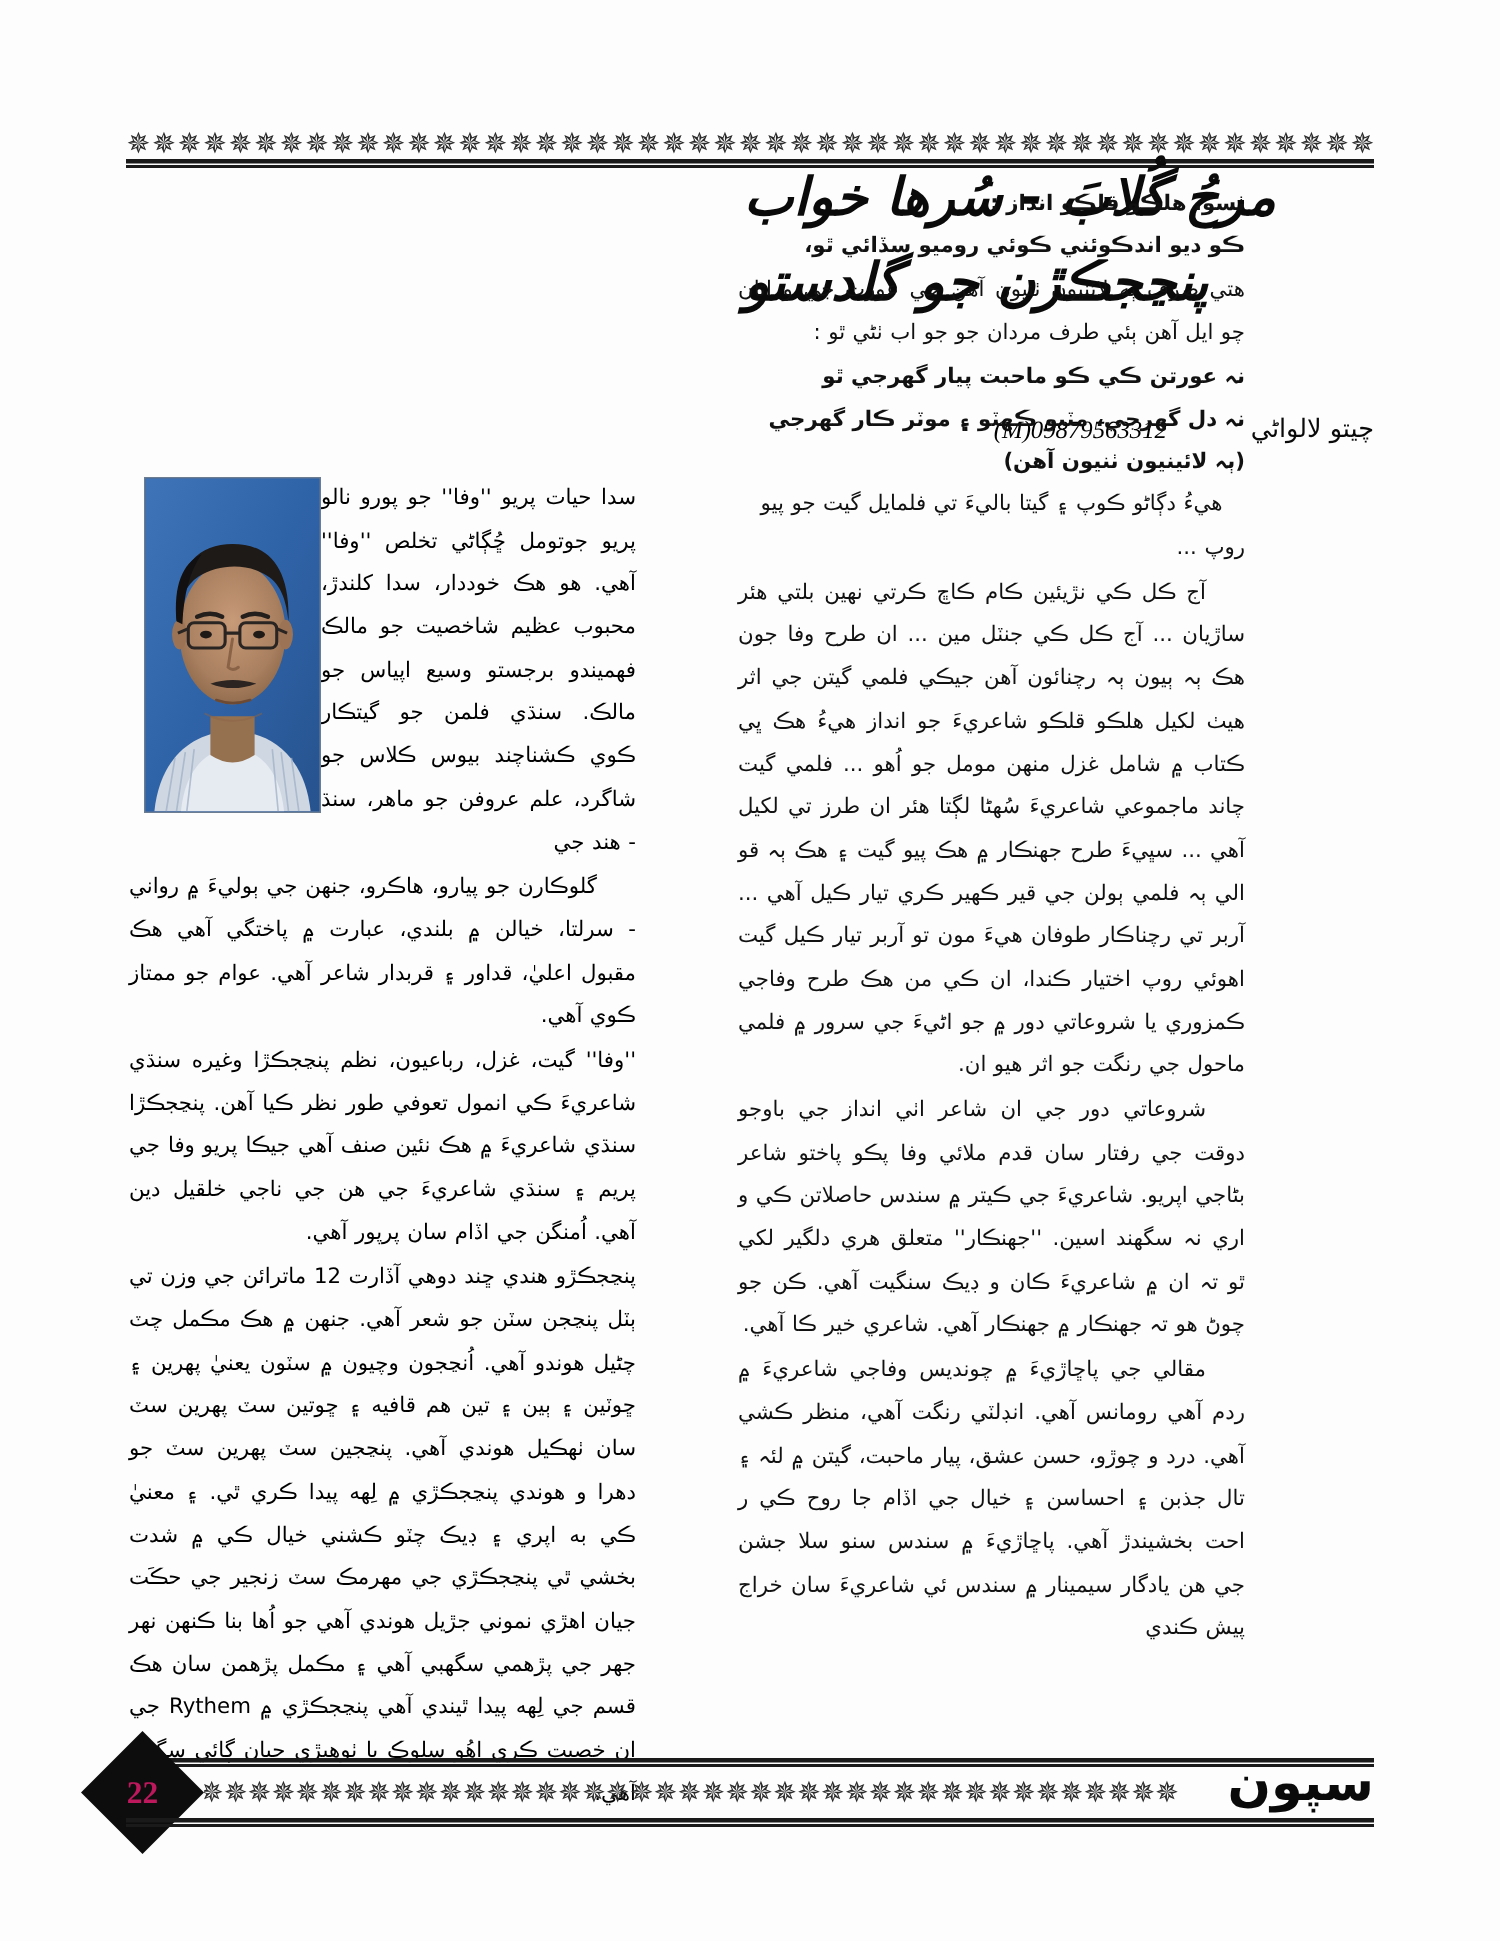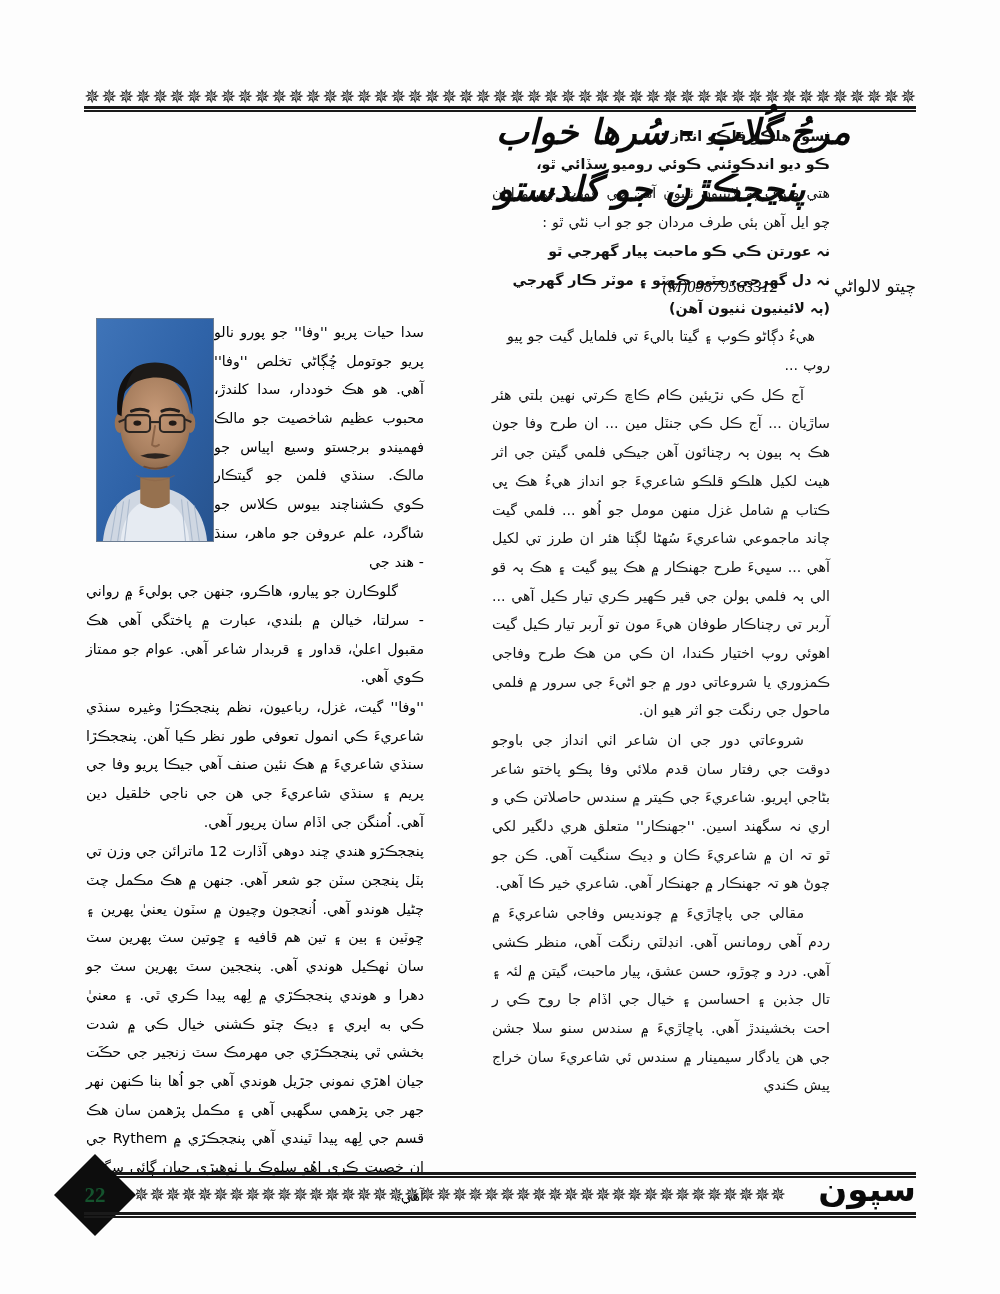--- a/index.html
+++ b/index.html
@@ -224,21 +224,21 @@
   }
   .page-number {
     position: absolute;
     left: -18px;
     top: -10px;
     width: 58px;
     height: 58px;
     display: flex;
     align-items: center;
     justify-content: center;
-    color: #14532d;
+    color: #be185d;
     font-family: "Liberation Serif", "DejaVu Serif", serif;
     font-weight: bold;
     font-size: 21px;
   }
   .magazine-name {
     position: absolute;
     right: 0px;
     top: -4px;
     font-family: "DejaVu Sans", sans-serif;
     font-size: 34px;

